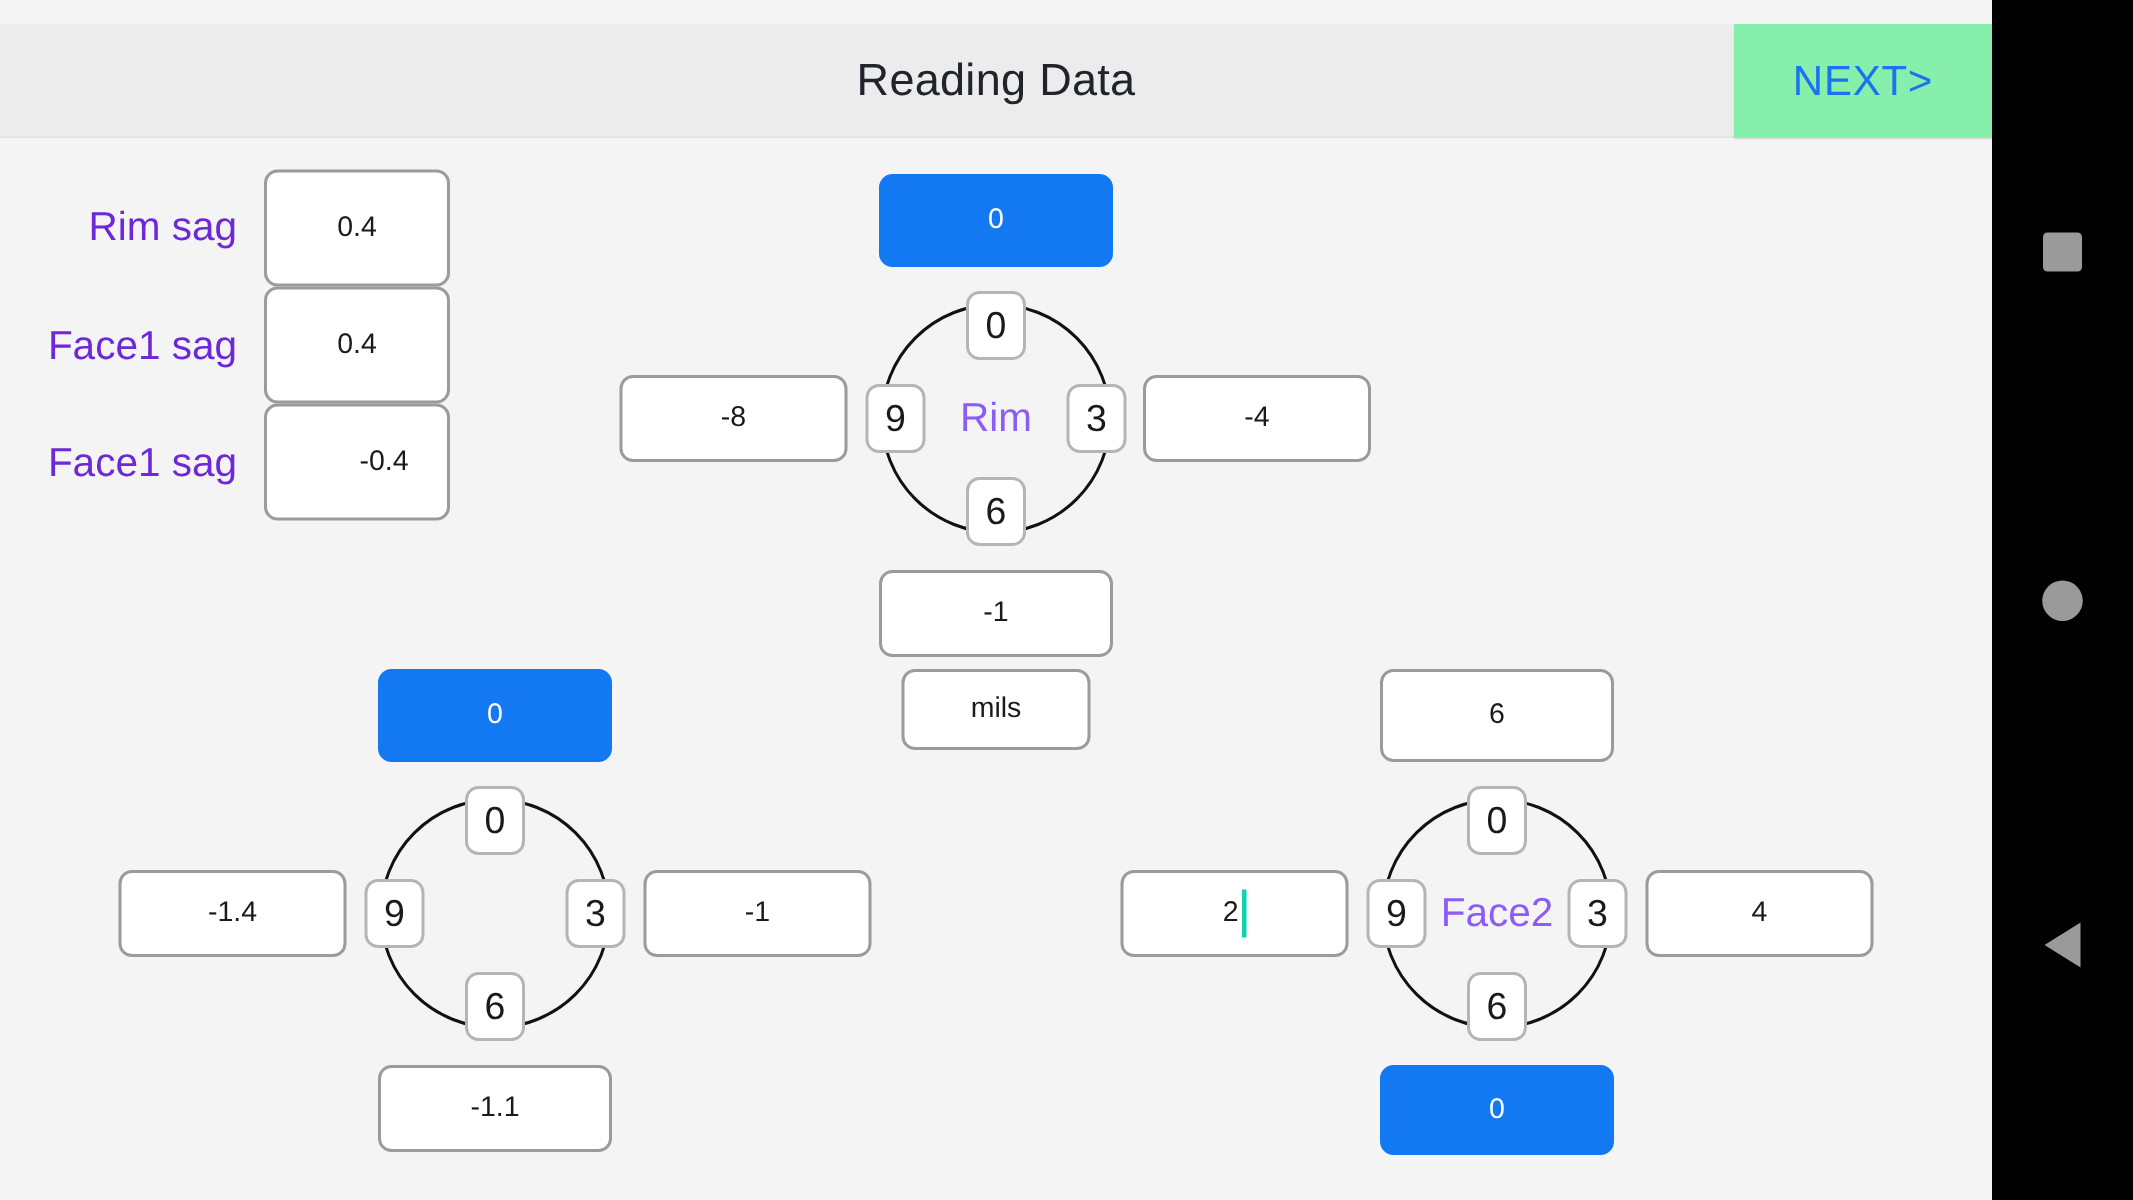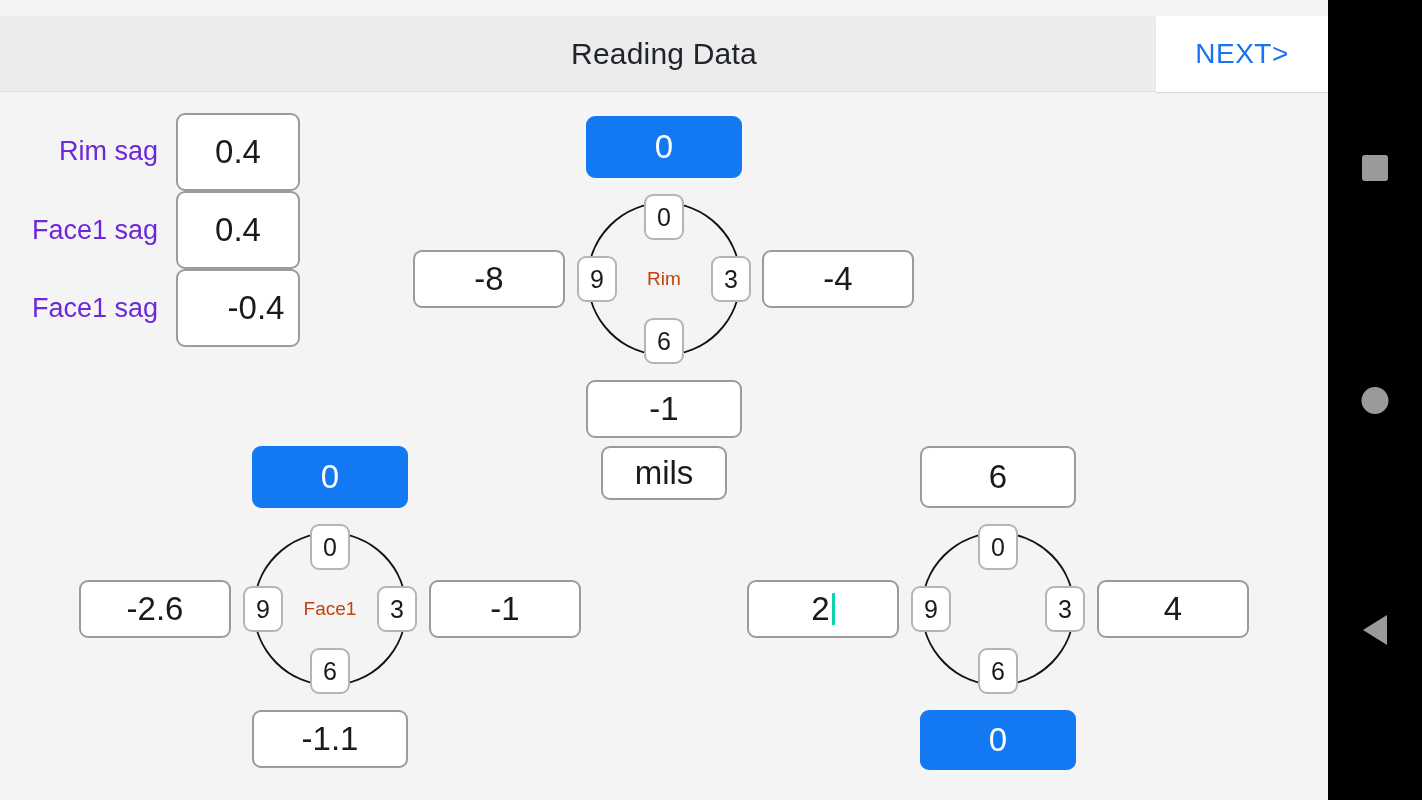--- a/index.html
+++ b/index.html
@@ -49,21 +49,21 @@
     font-size: 30px;
     color: #20242b;
     letter-spacing: 0.2px;
   }
   #next-button {
     position: absolute;
     left: 1156px;
     top: 0px;
     width: 172px;
     height: 76px;
-    background: #ffffff;
+    background: #86efac;
     border: none;
     box-shadow: 0 1px 1px rgba(0,0,0,0.10);
     display: flex;
     align-items: center;
     justify-content: center;
     cursor: pointer;
   }
   #next-label {
     font-size: 28px;
     color: #1a73f0;
@@ -74,21 +74,21 @@
   
   .field {
     position: absolute;
     box-sizing: border-box;
     background: #ffffff;
     border: 2px solid #9b9b9b;
     border-radius: 9px;
     display: flex;
     align-items: center;
     justify-content: center;
-    font-size: 33px;
+    font-size: 19px;
     color: #1a1a1a;
     cursor: text;
   }
   .field.blue {
     background: #1379f2;
     border: 2px solid #1379f2;
     color: #ffffff;
   }
 
   
@@ -109,22 +109,22 @@
     border-radius: 50%;
     box-sizing: border-box;
   }
   .dial-center-label {
     position: absolute;
     left: 0;
     top: 50%;
     width: 100%;
     transform: translateY(-50%);
     text-align: center;
-    font-size: 19px;
-    color: #c2410c;
+    font-size: 27px;
+    color: #8b5cf6;
     white-space: nowrap;
   }
   .clock-box {
     position: absolute;
     box-sizing: border-box;
     width: 40px;
     height: 46px;
     background: #ffffff;
     border: 2px solid #b5b5b5;
     border-radius: 9px;
@@ -223,44 +223,44 @@
       <div class="clock-box clock-bottom">6</div>
       <div class="clock-box clock-left">9</div>
     </div>
 
     <div class="field" style="left:586px; top:364px; width:156px; height:58px;">-1</div>
 
     <div class="field" style="left:601px; top:430px; width:126px; height:54px;">mils</div>
 
     <div class="field blue" style="left:252px; top:430px; width:156px; height:62px;">0</div>
 
-    <div class="field" style="left:79px; top:564px; width:152px; height:58px;">-2.6</div>
+    <div class="field" style="left:79px; top:564px; width:152px; height:58px;">-1.4</div>
 
     <div class="field" style="left:429px; top:564px; width:152px; height:58px;">-1</div>
 
     <div class="dial" style="left:253px; top:516px;">
-      <div class="dial-center-label">Face1</div>
       <div class="clock-box clock-top">0</div>
       <div class="clock-box clock-right">3</div>
       <div class="clock-box clock-bottom">6</div>
       <div class="clock-box clock-left">9</div>
     </div>
 
     <div class="field" style="left:252px; top:694px; width:156px; height:58px;">-1.1</div>
 
     <div class="field" style="left:920px; top:430px; width:156px; height:62px;">6</div>
 
     <div class="field" style="left:747px; top:564px; width:152px; height:58px;">
       <span>2</span>
         <span class="caret"></span>
     </div>
 
     <div class="field" style="left:1097px; top:564px; width:152px; height:58px;">4</div>
 
     <div class="dial" style="left:921px; top:516px;">
+      <div class="dial-center-label">Face2</div>
       <div class="clock-box clock-top">0</div>
       <div class="clock-box clock-right">3</div>
       <div class="clock-box clock-bottom">6</div>
       <div class="clock-box clock-left">9</div>
     </div>
 
     <div class="field blue" style="left:920px; top:694px; width:156px; height:60px;">0</div>
 
   </div>
 

